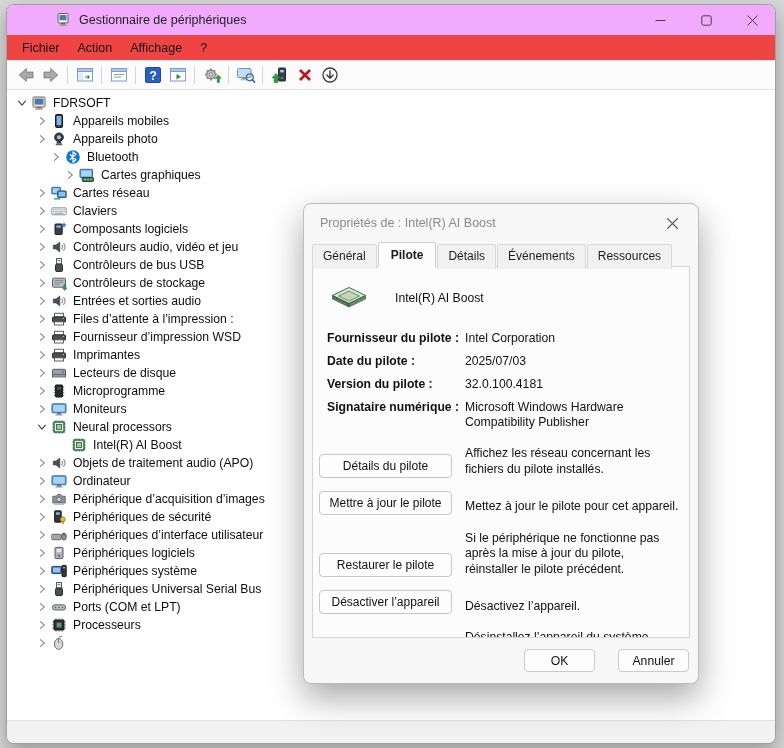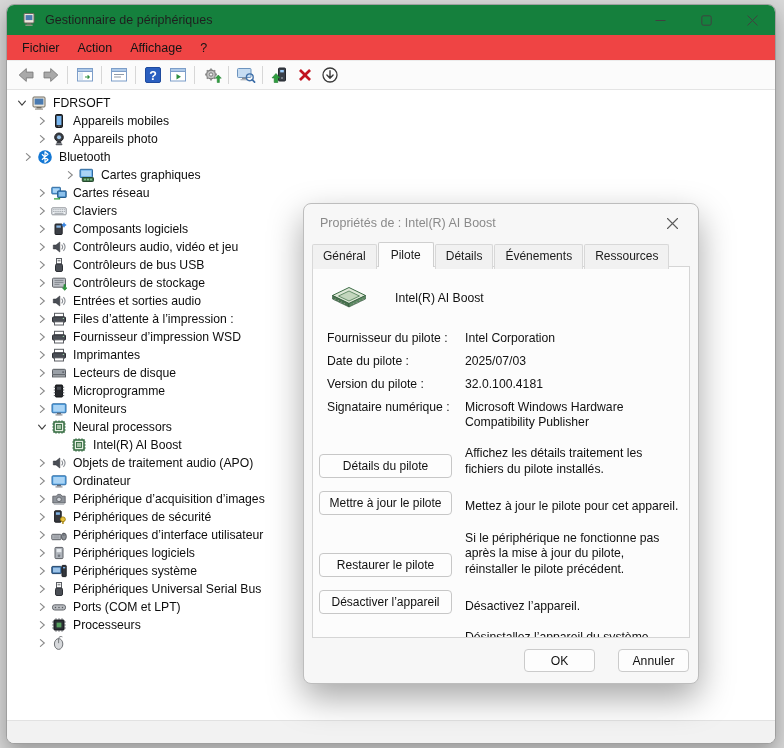--- a/index.html
+++ b/index.html
@@ -9,21 +9,21 @@
     font-family:"Liberation Sans",sans-serif;
     -webkit-font-smoothing:antialiased;
   }
   
   .window{
     position:absolute;left:6px;top:4px;width:770px;height:740px;
     background:#ffffff;border:1px solid #9f9f9f;border-radius:8px;
     box-shadow:0 8px 20px rgba(0,0,0,.30);
     display:flex;flex-direction:column;overflow:hidden;box-sizing:border-box;
   }
-  .titlebar{height:30px;background:#15803d;display:flex;align-items:center;flex:0 0 auto;}
+  .titlebar{height:30px;background:#f0abfc;display:flex;align-items:center;flex:0 0 auto;padding-left:34px;}
   .app-icon{margin:0 8px 0 14px;display:flex;}
   .title-text{font-size:12.5px;color:#1f1f1f;}
   .win-controls{margin-left:auto;display:flex;height:100%;}
   .win-btn{width:46px;height:100%;display:flex;align-items:center;justify-content:center;}
   .menubar{height:25px;background:#ef4444;display:flex;align-items:center;padding-left:6px;border-bottom:1px solid #ececec;flex:0 0 auto;}
   .menu-item{padding:3px 9px;font-size:12.5px;color:#141414;}
   .toolbar{height:28px;background:#fbfbfb;display:flex;align-items:center;padding-left:6px;border-bottom:1px solid #e4e4e4;flex:0 0 auto;}
   .tbtn{width:25px;height:24px;display:flex;align-items:center;justify-content:center;}
   .tsep{width:1px;height:18px;background:#d7d7d7;margin:0 4px;}
   .client{flex:1 1 auto;background:#fff;overflow:hidden;}
@@ -45,30 +45,31 @@
   .dlg-close{margin-left:auto;width:20px;height:20px;display:flex;align-items:center;justify-content:center;}
   .tabs{display:flex;padding:0 8px;flex:0 0 auto;position:relative;z-index:2;margin-bottom:-1px;}
   .tab{
     font-size:12px;color:#1c1c1c;padding:4px 10px 3px;background:#f1f1f1;
     border:1px solid #d8d8d8;border-bottom:none;margin-right:1px;
     border-radius:2px 2px 0 0;position:relative;top:2px;
   }
   .tab.active{
     background:#fcfcfc;top:0;padding:5px 12px 5px;border-color:#cfcfcf;
     z-index:3;
+    font-weight:bold;
   }
   .tabpage{
     margin:0 8px;flex:1 1 auto;background:#fcfcfc;border:1px solid #d5d5d5;
     position:relative;z-index:1;padding:12px 10px 0 6px;box-sizing:border-box;overflow:hidden;
   }
   .dev-head{display:flex;align-items:center;margin:4px 0 18px 8px;height:30px;}
   .dev-icon{width:44px;display:flex;justify-content:center;}
   .dev-name{margin-left:24px;font-size:12.2px;color:#111;}
   .fld{display:flex;margin:0 0 8px 8px;font-size:12.2px;color:#111;line-height:1.22;}
-  .fld-label{width:138px;flex:0 0 auto;}
+  .fld-label{width:138px;flex:0 0 auto;font-weight:bold;}
   .fld-value{flex:1 1 auto;max-width:232px;}
   .actions{margin-top:14px;}
   .act{display:flex;align-items:flex-end;margin-bottom:13px;}
   .act-btn{
     width:133px;height:24px;flex:0 0 auto;margin-right:13px;
     background:#fdfdfd;border:1px solid #c7c7c7;border-radius:4px;
     font-size:12px;color:#111;display:flex;align-items:center;justify-content:center;
     font-family:"Liberation Sans",sans-serif;
   }
   .act-desc{font-size:12.2px;color:#111;line-height:1.28;padding-top:3px;max-width:232px;}
@@ -252,21 +253,21 @@
           <span class="ticon">
             <svg width="16" height="16" viewBox="0 0 16 16">
               <circle cx="8" cy="6.3" r="4.3" fill="#3a3d43" stroke="#202226"></circle>
               <circle cx="8" cy="6.3" r="2" fill="#9cc3e8"></circle>
               <path d="M6 10.4 h4 l0.6 2 h-5.2 z" fill="#3a3d43"></path>
               <rect x="4.6" y="12.6" width="6.8" height="1.6" rx="0.8" fill="#5c5f66"></rect>
             </svg>
           </span>
           <span class="tlabel">Appareils photo</span>
         </div>
-        <div class="tree-row" style="padding-left: 12px;">
+        <div class="tree-row" style="padding-left: 40px;">
           <span class="chev">
             <svg width="10" height="10" viewBox="0 0 10 10">
               <path d="M3.4 1.6 L7.3 5 L3.4 8.4" fill="none" stroke="#8a8a8a" stroke-width="1.15" stroke-linecap="round"></path>
             </svg>
           </span>
           <span class="ticon">
             <svg width="16" height="16" viewBox="0 0 16 16">
               <circle cx="8" cy="8" r="6.8" fill="#1277d4"></circle>
               <path d="M4.9 5.3 L11 10.7 L8 13.3 V2.7 L11 5.3 L4.9 10.7" fill="none" stroke="#ffffff" stroke-width="1.15" stroke-linejoin="round"></path>
             </svg>
@@ -753,21 +754,21 @@
           <span class="fld-value">32.0.100.4181</span>
         </div>
         <div class="fld">
           <span class="fld-label">Signataire numérique :</span>
           <span class="fld-value">Microsoft Windows Hardware Compatibility Publisher</span>
         </div>
       </div>
     <div class="actions" id="actions">
         <div class="act">
           <button class="act-btn">Détails du pilote</button>
-          <div class="act-desc">Affichez les détails traitement les fichiers du pilote installés.</div>
+          <div class="act-desc">Affichez les réseau concernant les fichiers du pilote installés.</div>
         </div>
         <div class="act">
           <button class="act-btn">Mettre à jour le pilote</button>
           <div class="act-desc">Mettez à jour le pilote pour cet appareil.</div>
         </div>
         <div class="act">
           <button class="act-btn">Restaurer le pilote</button>
           <div class="act-desc">Si le périphérique ne fonctionne pas après la mise à jour du pilote, réinstaller le pilote précédent.</div>
         </div>
         <div class="act">

